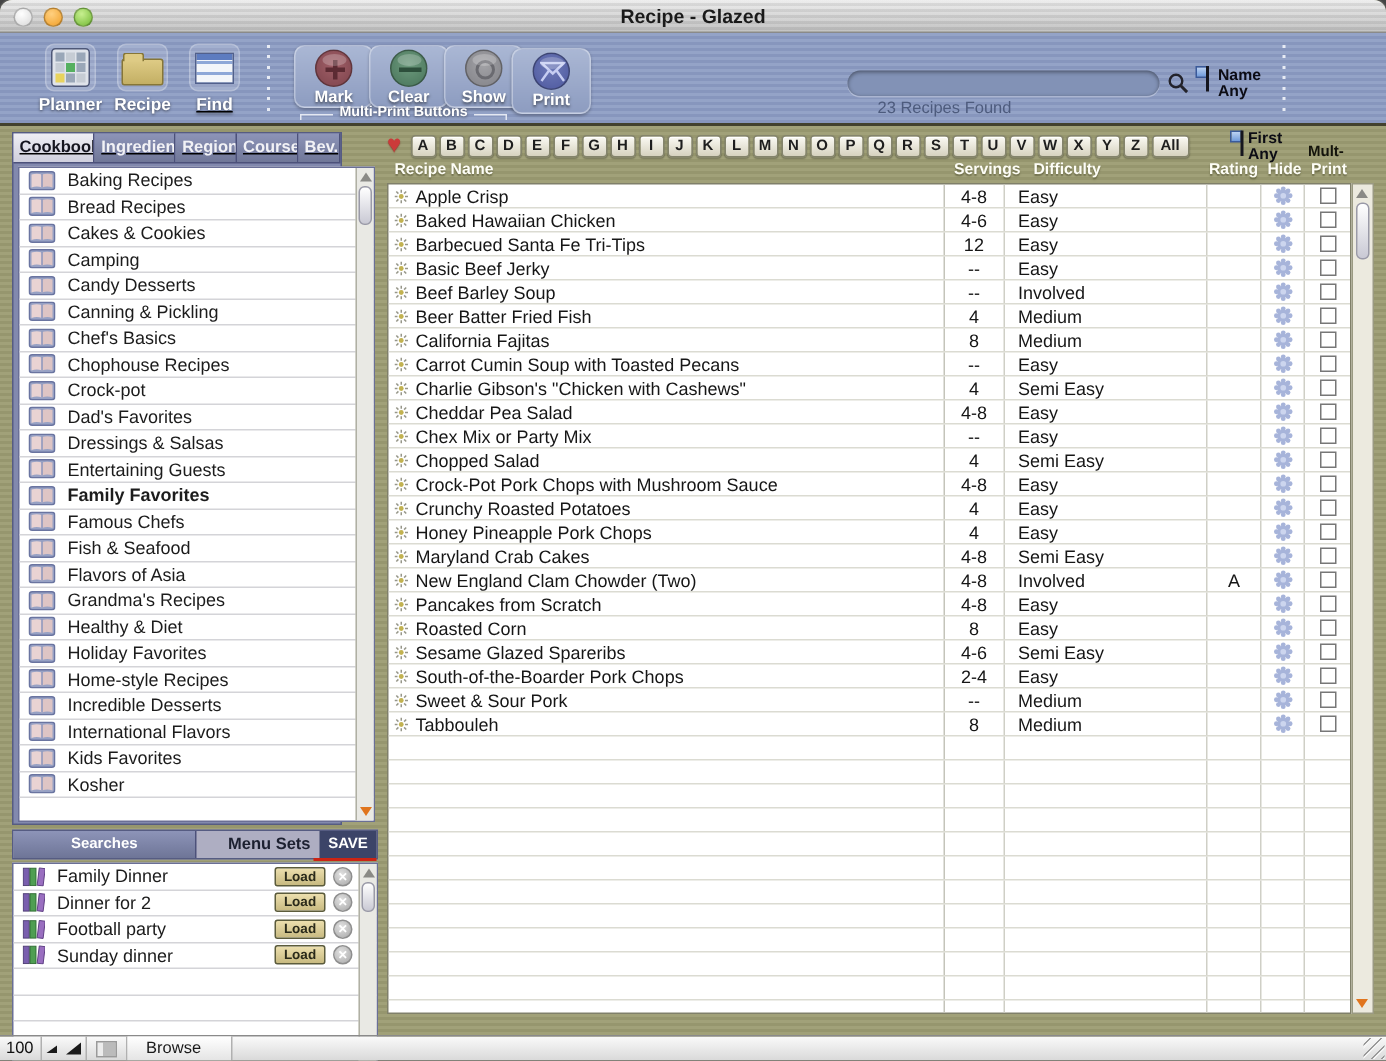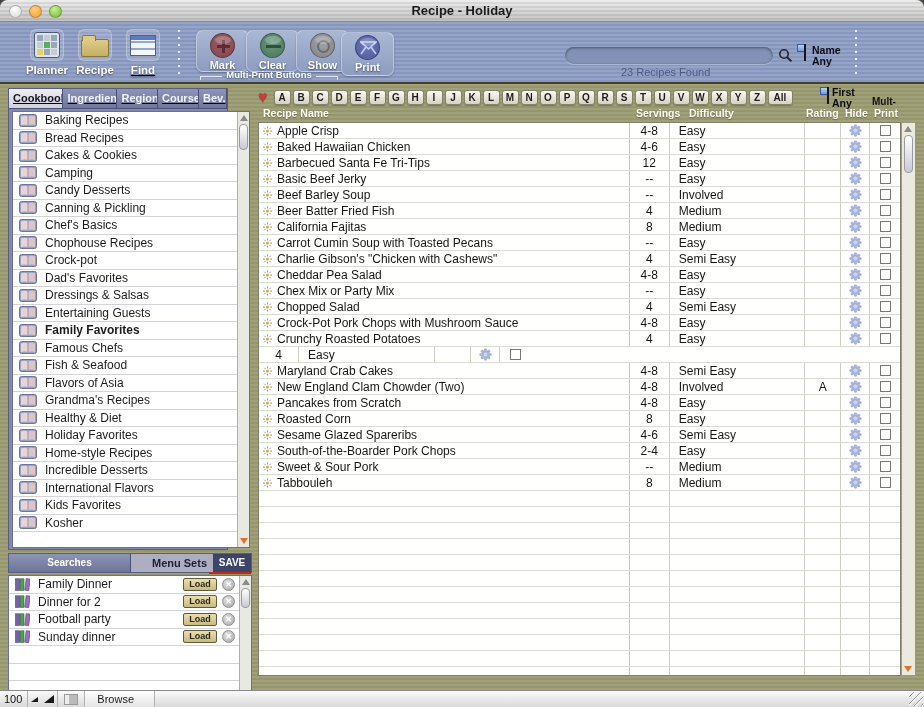--- a/index.html
+++ b/index.html
@@ -54,21 +54,21 @@
   #print-circ svg{position:absolute;left:4px;top:5px;}
   .bracket{position:absolute;left:200px;top:53px;width:138px;display:flex;align-items:center;}
   .bracket .seg{flex:1;height:4px;border-top:1px solid #e4e8f2;}
   .bracket .seg.l{border-left:1px solid #e4e8f2;}
   .bracket .seg.r{border-right:1px solid #e4e8f2;}
   .bracket .blab{padding:0 4px;font-size:9.5px;font-weight:bold;color:#fff;white-space:nowrap;
     text-shadow:0 1px 2px rgba(0,0,0,.5);margin-top:-6px;}
   #search-field{left:565px;top:25px;width:208px;height:17px;border-radius:9px;border:none;outline:none;
     background:#8292b6;box-shadow:inset 0 1px 3px rgba(0,0,0,.45),0 1px 0 rgba(255,255,255,.3);
     padding:0 8px;font-size:11px;color:#1a1a2a;position:absolute;}
-  #results-count{left:585px;top:44px;font-size:11px;color:#4d5b7d;margin-left:36px;}
+  #results-count{left:585px;top:44px;font-size:11px;color:#4d5b7d;}
   .flagwrap{display:flex;}
   .flag-pole{width:2px;height:17px;background:#16161e;}
   .flag-sq{width:8px;height:8px;border:1px solid #3a5a9a;background:linear-gradient(#bcd2f2,#6f9ada);margin-left:-9px;}
   .filter-text{font-size:10.5px;font-weight:bold;color:#0c0c14;line-height:10.5px;}
   
   #sidebar{left:8px;top:88px;width:220px;height:462px;background:#8289ae;border:1px solid #565c82;text-decoration:underline;}
   #side-tabs{display:flex;height:20px;border-bottom:1px solid #4c517a;}
   .stab{flex:1 1 auto;font-size:11px;font-weight:bold;color:#f2f2f6;text-align:center;line-height:19px;
     background:linear-gradient(#8d94b8,#707798);border-right:1px solid #4c517a;cursor:default;white-space:nowrap;
     padding:0 4px;overflow:hidden;}
@@ -142,21 +142,21 @@
 </style>
 </head>
 <body>
 
 <div id="window">
 
   <div id="titlebar" class="abs">
     <span class="tlight" id="tl-close"></span>
     <span class="tlight" id="tl-min"></span>
     <span class="tlight" id="tl-zoom"></span>
-    <div id="title-text">Recipe - Holiday</div>
+    <div id="title-text">Recipe - Glazed</div>
   </div>
 
   <div id="toolbar" class="abs">
     <div class="tbitem" style="left:21px;">
       <div class="tbplate">
           <div class="grid-icon">
         <i style="background:#9aa7b8"></i>
             <i style="background:#c6ccd4"></i>
             <i style="background:#9aa7b8"></i>
         <i style="background:#c6ccd4"></i>
@@ -1161,20 +1161,38 @@
               <circle cx="6.5" cy="6.5" r="4.1"></circle>
             </g>
             <circle cx="6.5" cy="6.5" r="1.9" fill="#ccd5ee"></circle>
           </svg>
         </div>
         <div class="c mult">
           <span class="cbx"></span>
         </div>
       </div>
       <div class="trow">
+        <div class="c name">
+          <span class="sun">
+            <svg width="9" height="10" viewBox="0 0 9 9">
+              <g stroke="#97978a" stroke-width="1">
+                <line x1="4.5" y1="0" x2="4.5" y2="2"></line>
+                <line x1="4.5" y1="7" x2="4.5" y2="9"></line>
+                <line x1="0" y1="4.5" x2="2" y2="4.5"></line>
+                <line x1="7" y1="4.5" x2="9" y2="4.5"></line>
+                <line x1="1.2" y1="1.2" x2="2.6" y2="2.6"></line>
+                <line x1="6.4" y1="6.4" x2="7.8" y2="7.8"></line>
+                <line x1="6.4" y1="2.6" x2="7.8" y2="1.2"></line>
+                <line x1="1.2" y1="7.8" x2="2.6" y2="6.4"></line>
+              </g>
+              <circle cx="4.5" cy="4.5" r="1.6" fill="#c2b251"></circle>
+            </svg>
+          </span>
+          <span>Honey Pineapple Pork Chops</span>
+        </div>
         <div class="c serv">4</div>
         <div class="c diff">Easy</div>
         <div class="c rate"></div>
         <div class="c hide">
           <svg width="13" height="13" viewBox="0 0 13 13">
             <g fill="#a7b4da">
               <circle cx="6.5" cy="1.9" r="1.6"></circle>
               <circle cx="6.5" cy="11.1" r="1.6"></circle>
               <circle cx="1.9" cy="6.5" r="1.6"></circle>
               <circle cx="11.1" cy="6.5" r="1.6"></circle>

